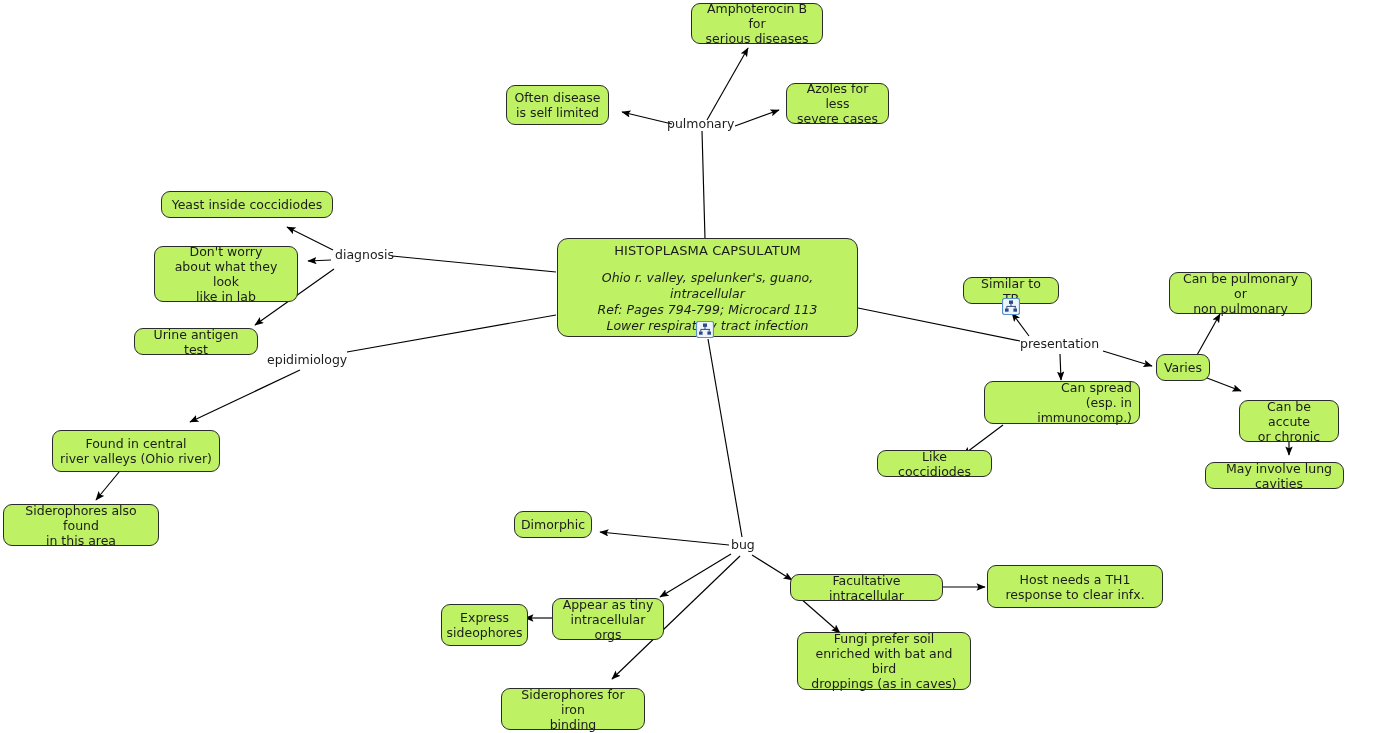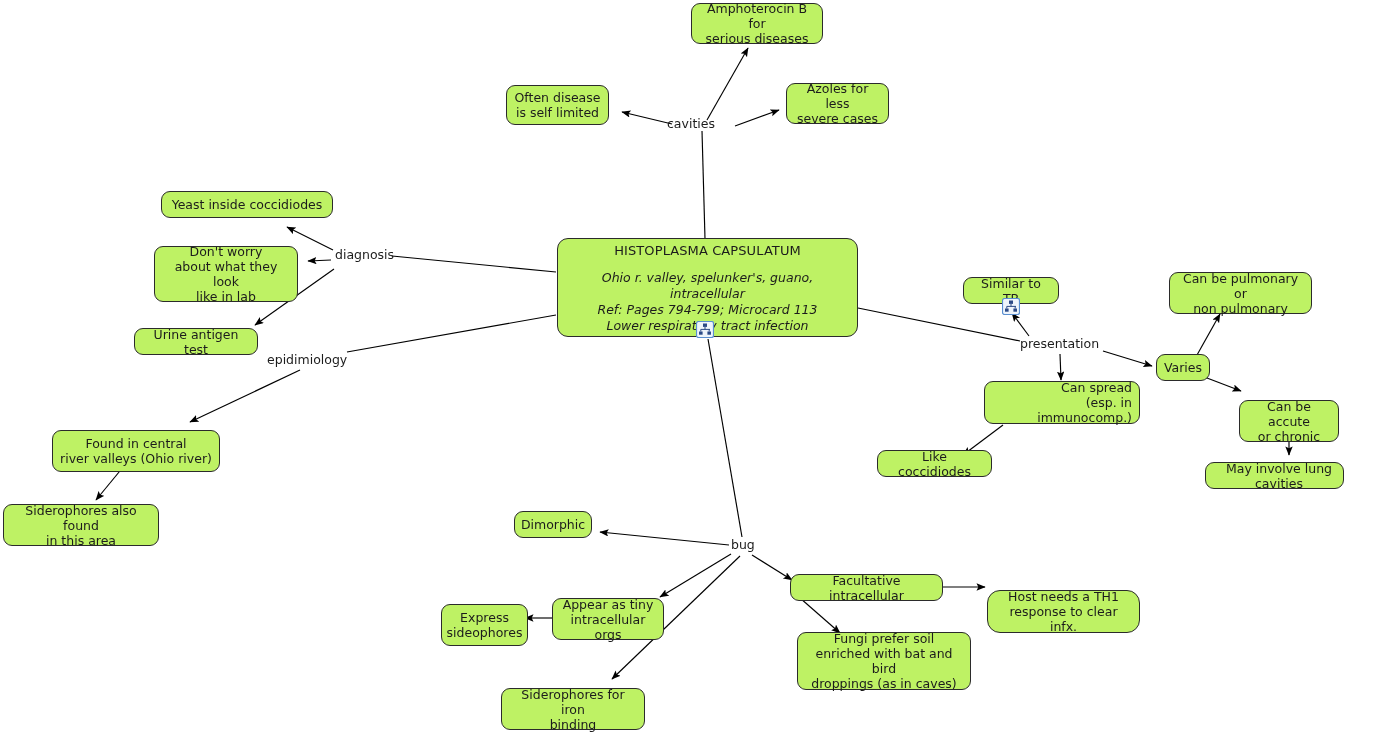--- a/index.html
+++ b/index.html
@@ -131,21 +131,21 @@
   <div class="badge" style="left:696px;top:321px;">
     <svg width="18" height="17" viewBox="0 0 18 17">
       <rect x="0.5" y="0.5" width="17" height="16" rx="2" fill="#eef4fb" stroke="#5a8fd0" stroke-width="1.2"></rect>
       <rect x="7" y="2.5" width="4" height="3.4" fill="#2c4a87"></rect>
       <rect x="3" y="10.5" width="3.6" height="3.2" fill="#2c4a87"></rect>
       <rect x="11.4" y="10.5" width="3.6" height="3.2" fill="#2c4a87"></rect>
       <path d="M9,6 L9,8.4 M4.8,8.4 L14,8.4 M4.8,8.4 L4.8,10.5 M13.2,8.4 L13.2,10.5" stroke="#2c4a87" stroke-width="1" fill="none"></path>
     </svg>
   </div>
 
-  <div class="linklabel" style="left:667px;top:117px;">cavities</div>
+  <div class="linklabel" style="left:667px;top:117px;">pulmonary</div>
   <div class="linklabel" style="left:335px;top:248px;">diagnosis</div>
   <div class="linklabel" style="left:267px;top:353px;">epidimiology</div>
   <div class="linklabel" style="left:1020px;top:337px;">presentation</div>
   <div class="linklabel" style="left:731px;top:538px;">bug</div>
 
   <div class="node" style="left:691px;top:3px;width:132px;height:41px;">Amphoterocin B for
 serious diseases</div>
   <div class="node" style="left:506px;top:85px;width:103px;height:40px;">Often disease
 is self limited</div>
   <div class="node" style="left:786px;top:83px;width:103px;height:41px;">Azoles for less
@@ -183,19 +183,19 @@
   <div class="node" style="left:1205px;top:462px;width:139px;height:27px;padding-left:16px;">May involve lung cavities</div>
 
   <div class="node" style="left:514px;top:511px;width:78px;height:27px;">Dimorphic</div>
   <div class="node" style="left:552px;top:598px;width:112px;height:42px;">Appear as tiny
 intracellular orgs</div>
   <div class="node" style="left:441px;top:604px;width:87px;height:42px;">Express
 sideophores</div>
   <div class="node" style="left:501px;top:688px;width:144px;height:42px;">Siderophores for iron
 binding</div>
   <div class="node" style="left:790px;top:574px;width:153px;height:27px;">Facultative intracellular</div>
-  <div class="node" style="left:987px;top:590px;width:153px;height:43px;border-radius:13px;">Host needs a TH1
+  <div class="node" style="left:987px;top:565px;width:176px;height:43px;">Host needs a TH1
 response to clear infx.</div>
   <div class="node" style="left:797px;top:632px;width:174px;height:58px;">Fungi prefer soil
 enriched with bat and bird
 droppings (as in caves)</div>
 
 </div>
 
 </body></html>

